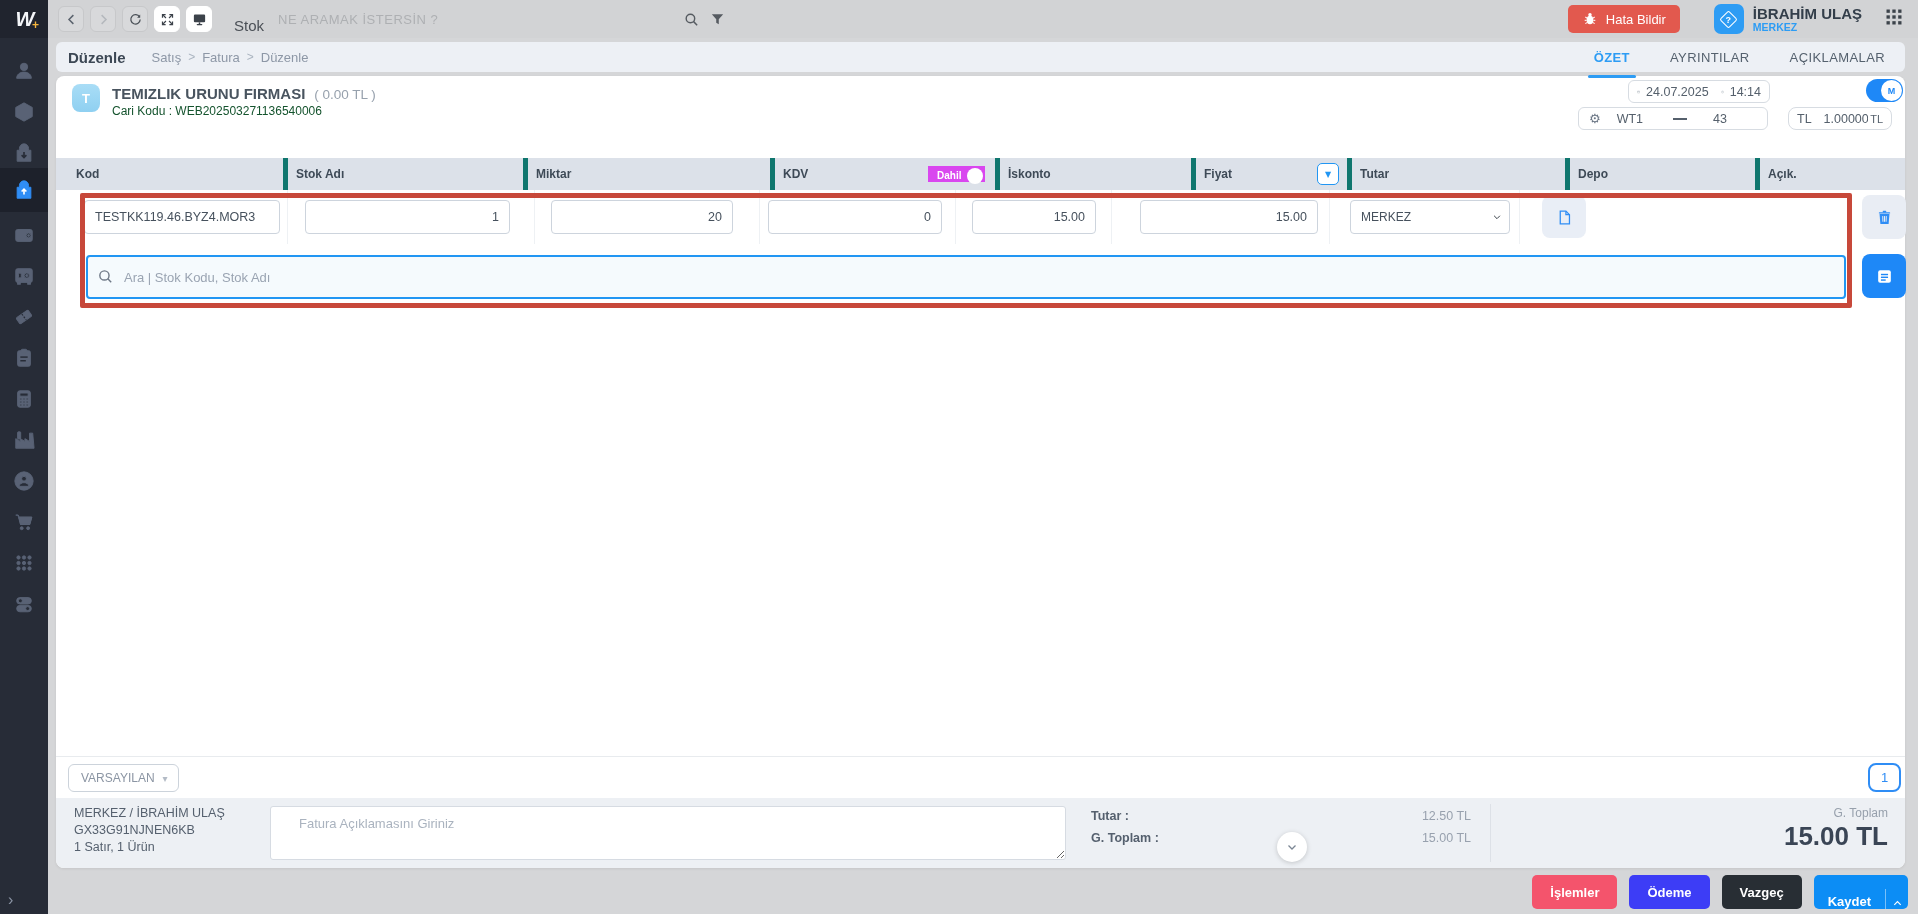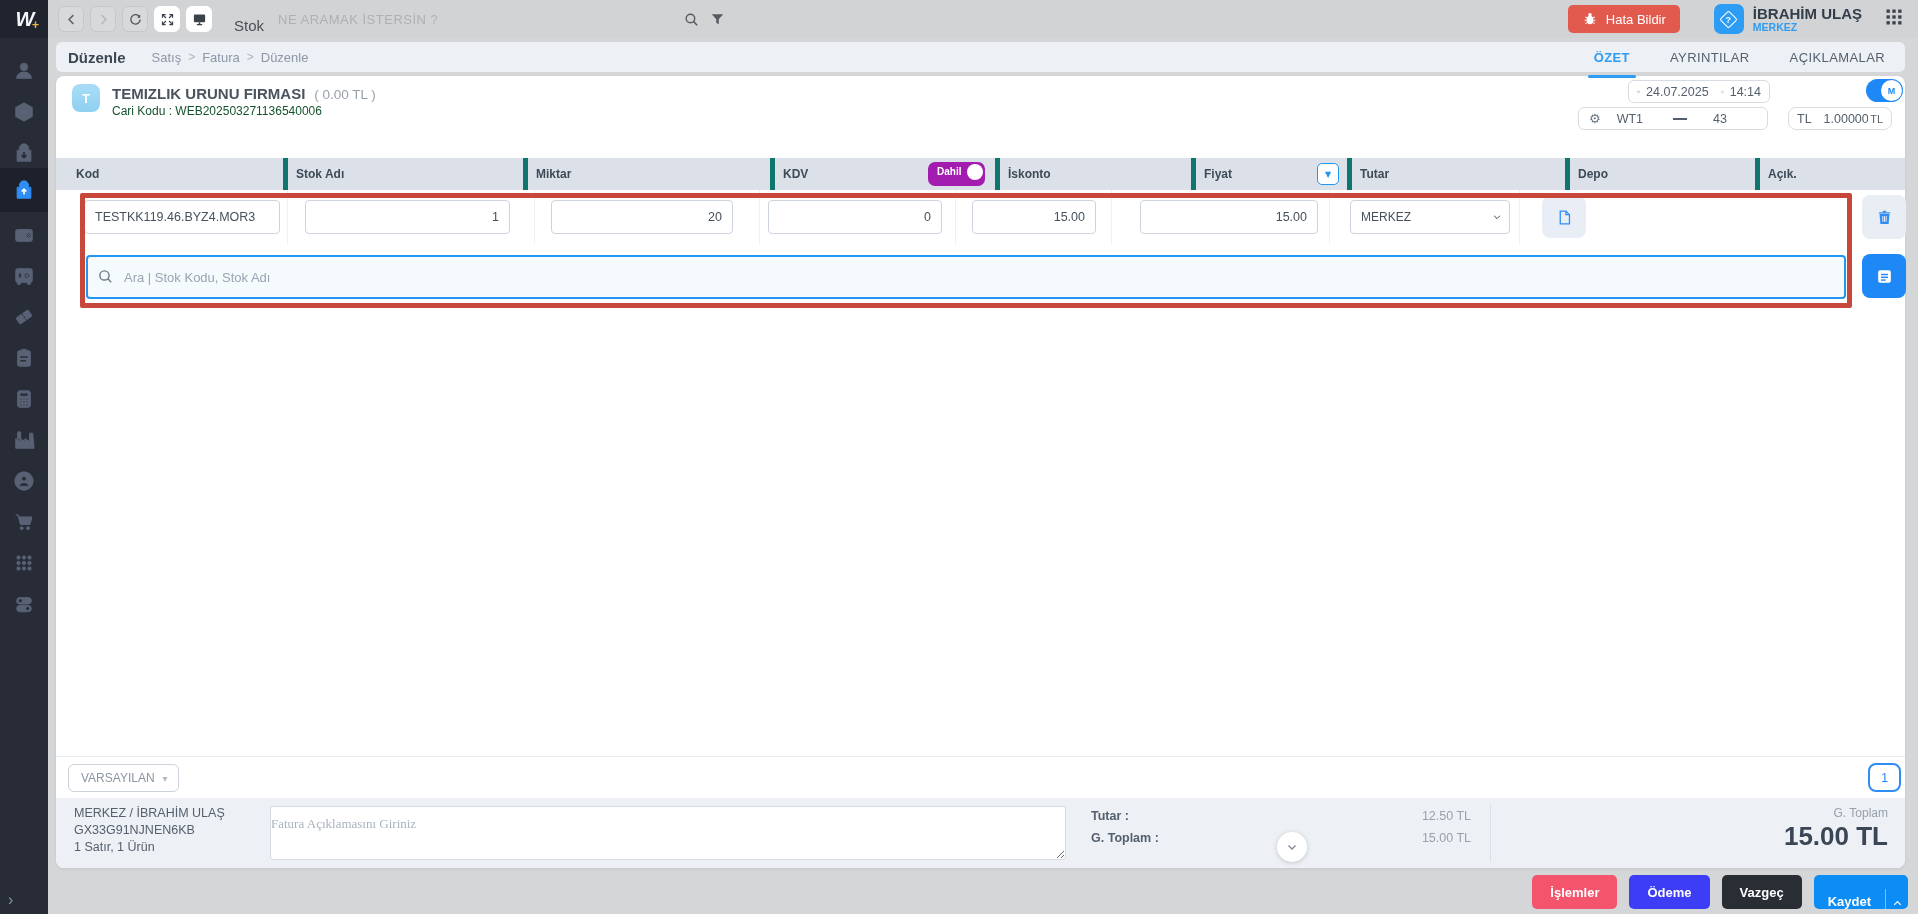--- a/index.html
+++ b/index.html
@@ -67,21 +67,21 @@
   .series-code { margin-left:16px; }
   .series-dash { width:14px; height:2px; background:#55606c; margin:0 26px 0 30px; }
   .rate-field { position:absolute; left:1732px; top:31px; width:104px; height:23px; border:1px solid #d7dce2; border-radius:8px; background:#fff; display:flex; align-items:center; padding:0 8px; color:#55606c; font-size:12.5px; }
   .rate-val { width:48px; overflow:hidden; white-space:nowrap; margin-left:12px; }
   .rate-suffix { margin-left:2px; font-size:11px; }
 
   
   .thead { position:absolute; left:0; top:82px; width:1849px; height:32px; background:#dce1e9; display:flex; padding-left:12px; }
   .th { position:relative; display:flex; align-items:center; border-right:5px solid #0f766e; padding-left:8px; color:#3e4a57; font-size:12px; font-weight:600; }
   .th:last-child { border-right:none; }
-  .kdv-toggle { margin-left:auto; margin-right:10px; width:57px; height:24px; border-radius:7px; background:#a21caf; position:relative; cursor:pointer; }
+  .kdv-toggle { margin-left:auto; margin-right:10px; width:57px; height:16px; border-radius:0; background:#d946ef; position:relative; cursor:pointer; }
   .kdv-toggle-label { position:absolute; left:9px; top:4px; color:#ffffff; font-size:10px; font-weight:700; }
   .kdv-knob { position:absolute; right:2px; top:2px; width:16px; height:16px; border-radius:50%; background:#ffffff; }
   .fiyat-dd { margin-left:auto; margin-right:8px; width:22px; height:22px; background:#ffffff; border:1.5px solid #2196f3; border-radius:5px; display:flex; align-items:center; justify-content:center; color:#2196f3; font-size:8px; cursor:pointer; font-family:"DejaVu Sans",sans-serif; }
 
   
   .grid-row { position:absolute; left:12px; top:114px; height:54px; display:flex; }
   .td { position:relative; display:flex; align-items:center; border-right:1px solid #eef1f4; }
   .td:last-child { border-right:none; }
   .cell-input { height:34px; border:1px solid #cdd4dd; border-radius:4px; background:#fff; font-family:inherit; font-size:12.5px; color:#46515d; padding:0 10px; outline:none; }
   .cell-input.num { text-align:right; }
@@ -103,21 +103,21 @@
   .red-box { position:absolute; left:24px; top:117px; width:1772px; height:115px; border:5px solid #c7483a; border-radius:2px; pointer-events:none; z-index:4; }
 
   
   .card-sep { position:absolute; left:0; top:680px; width:1849px; height:1px; background:#e8ebee; }
   .tpl-select { position:absolute; left:12px; top:688px; height:28px; padding:0 10px 0 12px; border:1px solid #ccd3db; border-radius:6px; background:#fff; display:flex; align-items:center; gap:8px; color:#8b95a3; font-size:12px; cursor:pointer; }
   .tpl-caret { color:#b3bbc6; font-size:10px; font-family:"DejaVu Sans",sans-serif; }
   .page-box { position:absolute; left:1812px; top:687px; width:33px; height:29px; border:2px solid #2f8df5; border-radius:8px; color:#2f8df5; font-size:13px; display:flex; align-items:center; justify-content:center; cursor:pointer; background:#fff; }
 
   .summary { position:absolute; left:0; top:722px; width:1849px; height:70px; background:#edf0f4; border-radius:0 0 8px 8px; }
   .sum-info { position:absolute; left:18px; top:7px; color:#55606e; font-size:12.5px; line-height:17px; }
-  .note-area { position:absolute; left:214px; top:8px; width:796px; height:54px; border:1px solid #d6dbe2; border-radius:3px; background:#fff; font-family:Liberation Serif, serif; font-size:13px; color:#46515d; padding:9px 0; outline:none; }
+  .note-area { position:absolute; left:214px; top:8px; width:796px; height:54px; border:1px solid #d6dbe2; border-radius:3px; background:#fff; font-family:Liberation Sans, sans-serif; font-size:13px; color:#46515d; padding:9px 28px; outline:none; }
   .note-area::placeholder { color:#aab3bf; }
   .tot-label1 { position:absolute; left:1035px; top:11px; color:#55606e; font-size:12.5px; font-weight:700; }
   .tot-label2 { position:absolute; left:1035px; top:33px; color:#55606e; font-size:12.5px; font-weight:700; }
   .tot-val1 { position:absolute; left:1275px; top:11px; width:140px; text-align:right; color:#98a1ae; font-size:12.5px; }
   .tot-val2 { position:absolute; left:1275px; top:33px; width:140px; text-align:right; color:#98a1ae; font-size:12.5px; }
   .sum-chevron { position:absolute; left:1221px; top:34px; width:30px; height:30px; border-radius:50%; background:#ffffff; box-shadow:0 1px 5px rgba(0,0,0,.18); border:none; display:flex; align-items:center; justify-content:center; cursor:pointer; z-index:3; }
   .sum-divider { position:absolute; left:1434px; top:6px; width:1px; height:58px; background:#dde1e7; }
   .grand-label { position:absolute; right:17px; top:8px; color:#97a0ac; font-size:12px; }
   .grand-value { position:absolute; right:17px; top:23px; color:#3a4555; font-size:26px; font-weight:700; }
 

